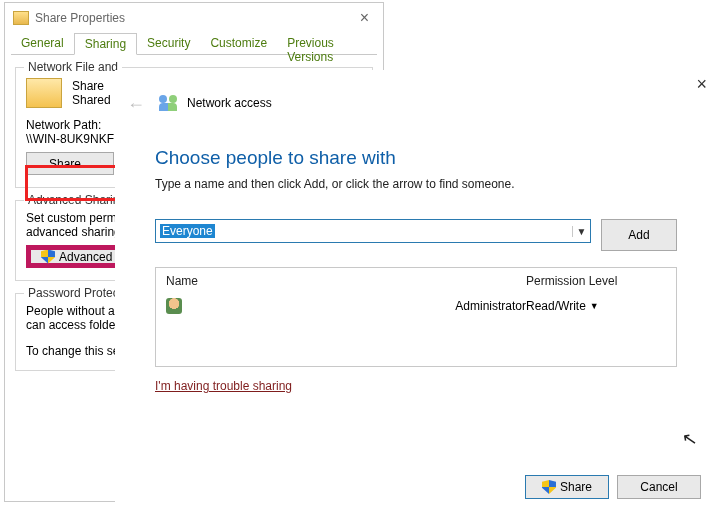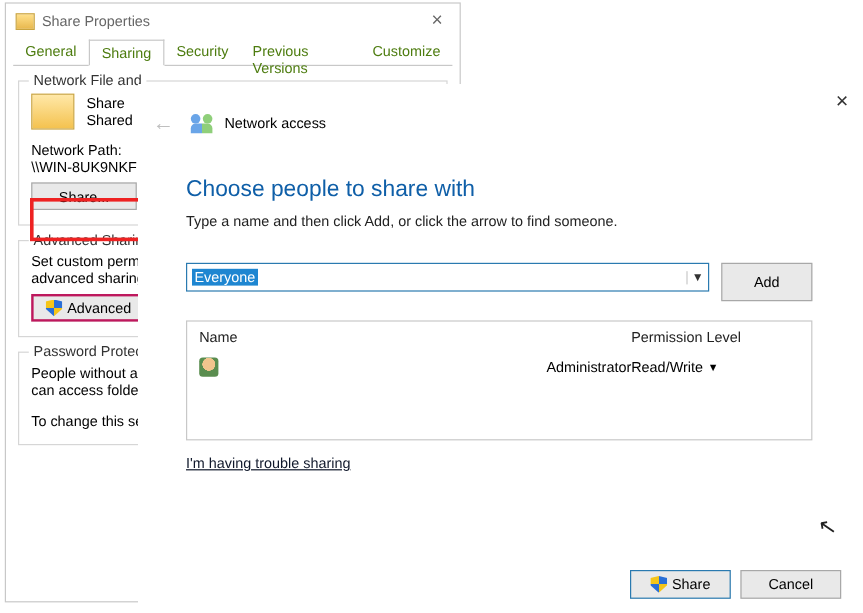--- a/index.html
+++ b/index.html
@@ -23,21 +23,21 @@
 
 .groupbox { border: 1px solid #d6d6d6; margin: 12px 10px 0 10px; padding: 10px 10px 12px 10px; position: relative; }
 .groupbox-title { position: absolute; top: -8px; left: 8px; background: #fff; padding: 0 4px; color: #333; }
 .folderrow { display: flex; align-items: center; gap: 10px; }
 .big-folder { width: 36px; height: 30px; background: linear-gradient(#ffe8a8,#f4c24f); border: 1px solid #caa43e; }
 .share-btn {
   width: 88px; height: 23px; background: #e9e9e9; border: 1px solid #a8a8a8;
   font-size: 12px; display: inline-flex; align-items: center; justify-content: center; margin-top: 6px;
 }
 .adv-btn {
-  height: 23px; background: #e9e9e9; border: 2px solid #be185d;
+  height: 23px; background: #e9e9e9; border: 5px solid #be185d;
   display: inline-flex; align-items: center; padding: 0 10px; margin-top: 6px; gap: 4px;
 }
 .shield {
   width: 14px; height: 14px; display: inline-block; position: relative;
 }
 .shield::before {
   content: ""; position: absolute; inset: 0;
   background: conic-gradient(#2a6fd6 0 25%, #f5c518 0 50%, #2a6fd6 0 75%, #f5c518 0 100%);
   clip-path: polygon(50% 0, 100% 12%, 100% 55%, 50% 100%, 0 55%, 0 12%);
 }
@@ -87,21 +87,21 @@
 .uico { width: 16px; height: 16px; margin-right: 6px; }
 .uico.single { background: radial-gradient(circle at 50% 35%, #f2c48d 40%, #5a8d4f 42%); border-radius: 3px; }
 .uico.group  { background: radial-gradient(circle at 35% 35%, #6aa5e8 35%, transparent 36%),
                           radial-gradient(circle at 65% 35%, #8fcf7a 35%, transparent 36%),
                           #d8d8d8; border-radius: 3px; }
 .row .c1 { flex: 1; }
 .row .c2 { width: 140px; }
 .perm { display: inline-flex; align-items: center; gap: 4px; }
 .caret-sm { font-size: 9px; }
 
-.trouble { margin: 12px 0 0 40px; color: #0f172a; text-decoration: underline; display: inline-block; }
+.trouble { margin: 12px 0 0 40px; color: #7f1d1d; text-decoration: underline; display: inline-block; }
 
 .footer { position: absolute; right: 16px; bottom: 10px; display: flex; gap: 8px; }
 .btn { width: 84px; height: 24px; background: #e9e9e9; border: 1px solid #a8a8a8;
   display: flex; align-items: center; justify-content: center; gap: 4px; }
 .btn.primary { border: 1px solid #2a7ab0; }
 
 .cursor { position: absolute; left: 682px; top: 428px; font-size: 18px; color: #222; transform: rotate(-10deg); }
 </style>
 </head>
 <body>
@@ -109,22 +109,22 @@
 <div class="props">
   <div class="props-title">
     <span class="folder-ico"></span>
     <span class="title-text">Share Properties</span>
     <span class="x">×</span>
   </div>
   <div class="tabs">
     <div class="tab">General</div>
     <div class="tab active">Sharing</div>
     <div class="tab">Security</div>
+    <div class="tab">Customize</div>
     <div class="tab">Previous Versions</div>
-    <div class="tab">Customize</div>
   </div>
 
   <div class="groupbox">
     <div class="groupbox-title">Network File and</div>
     <div class="folderrow">
       <div class="big-folder"></div>
       <div>
         <div>Share</div>
         <div>Shared</div>
       </div>

